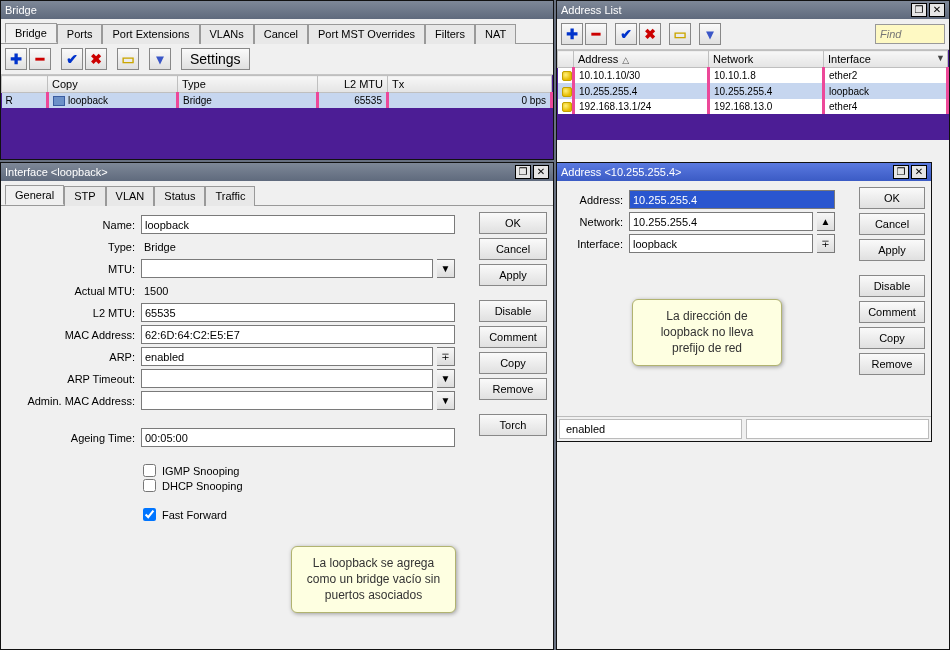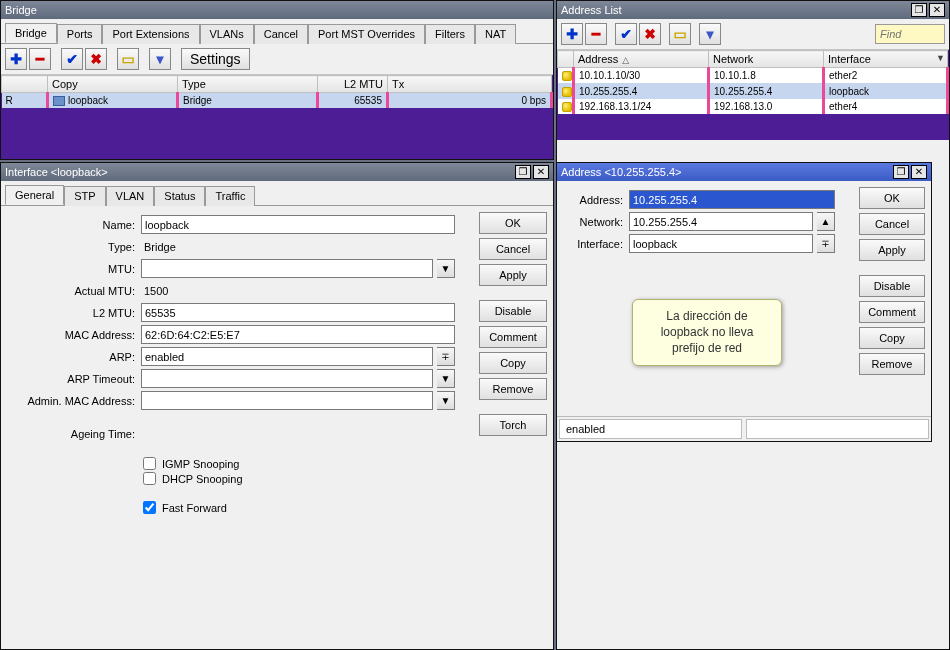--- a/index.html
+++ b/index.html
@@ -344,36 +344,38 @@
         <span class="drop-trigger">▼</span>
       </div>
       <div class="form-row">
         <label>Admin. MAC Address:</label>
         <input type="text" value="" style="">
         <span class="drop-trigger">▼</span>
       </div>
       <div style="height:12px"></div>
       <div class="form-row">
         <label>Ageing Time:</label>
+        <input type="text" value="00:05:00" style="">
       </div>
       <div style="height:12px"></div>
       <div class="checkrow">
         <input type="checkbox" style="">
         <span>IGMP Snooping</span>
       </div>
       <div class="checkrow">
         <input type="checkbox" style="">
         <span>DHCP Snooping</span>
       </div>
       <div style="height:12px"></div>
       <div class="checkrow">
         <input type="checkbox" checked="" style="">
         <span>Fast Forward</span>
       </div>
 
+      <div class="callout" style="left:290px; top:340px; width:165px;">La loopback se agrega como un bridge vacío sin puertos asociados</div>
     </div>
     <div class="btncol">
       <button class="std-btn">OK</button>
       <button class="std-btn">Cancel</button>
       <button class="std-btn">Apply</button>
       <div style="height:6px"></div>
       <button class="std-btn">Disable</button>
       <button class="std-btn">Comment</button>
       <button class="std-btn">Copy</button>
       <button class="std-btn">Remove</button>

